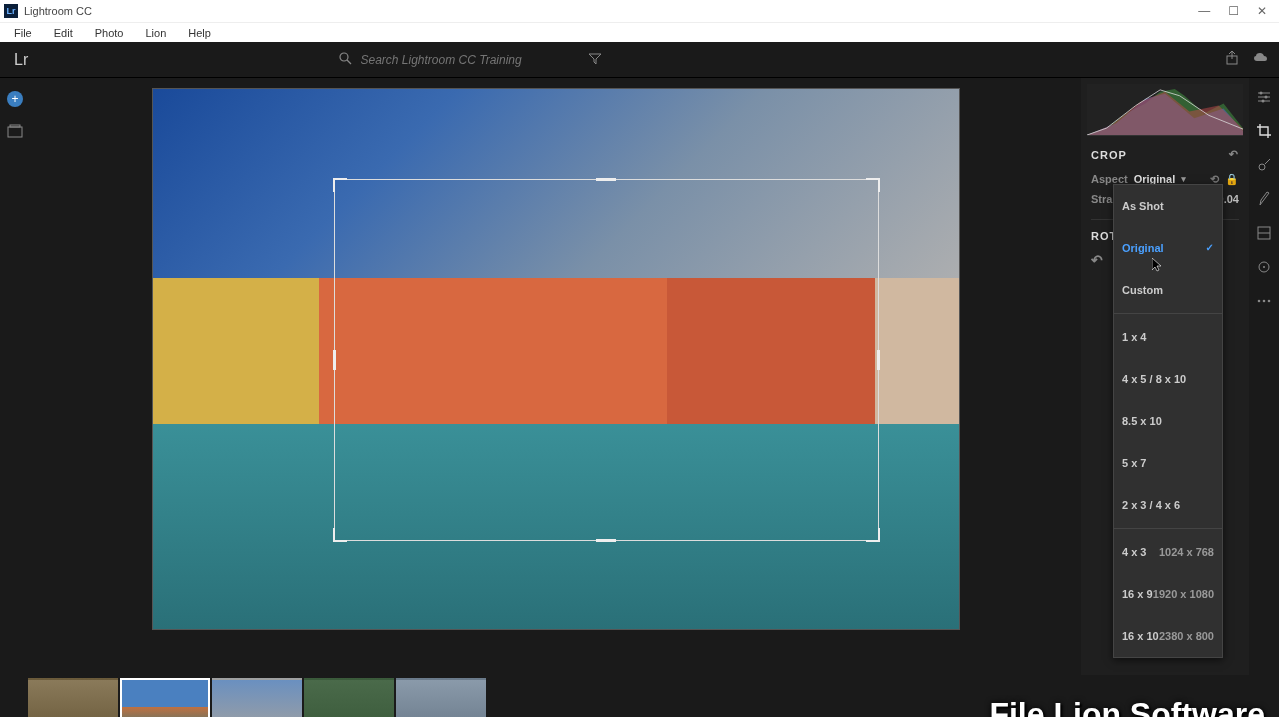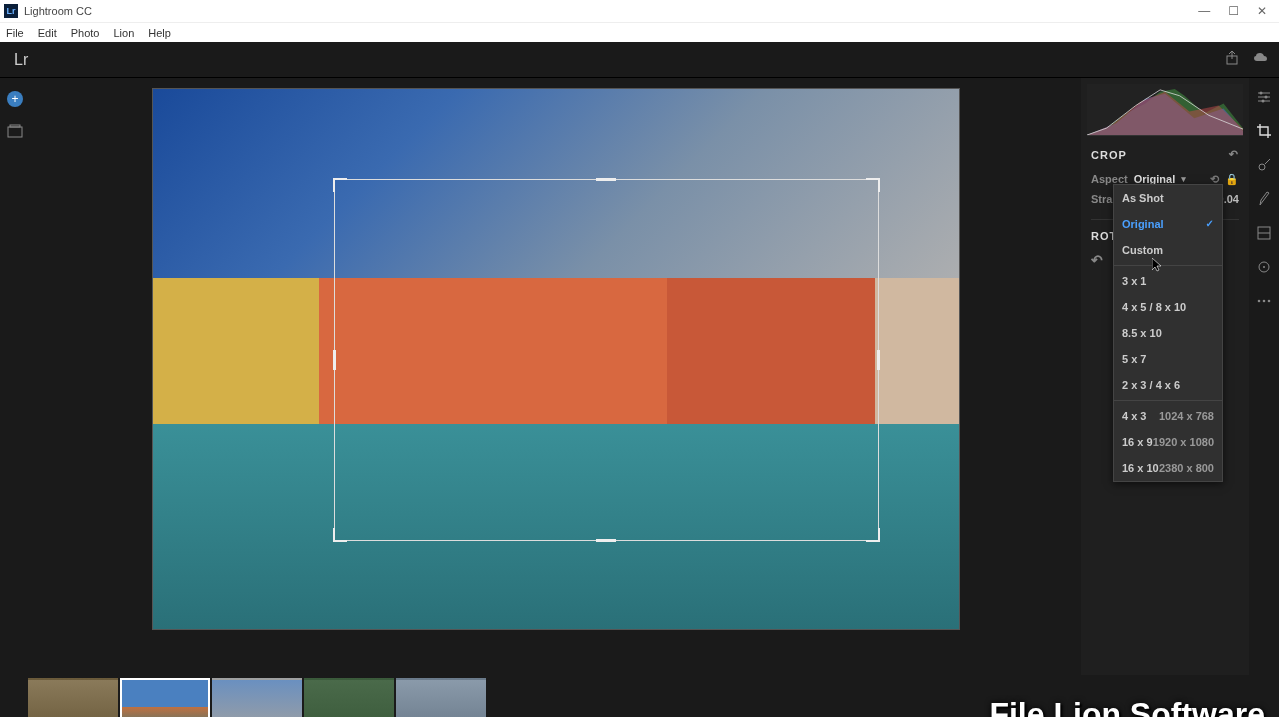--- a/index.html
+++ b/index.html
@@ -6,21 +6,21 @@
 body { width: 1279px; height: 717px; background: #1a1a1a; color: #bbb; font-size: 11px; overflow: hidden; }
 
 
 .titlebar { height: 22px; background: #fff; display: flex; align-items: center; padding: 0 4px; color: #444; font-size: 11px; }
 .titlebar .app-icon { width: 14px; height: 14px; background: #0a1f3a; margin-right: 6px; display: inline-flex; align-items: center; justify-content: center; color: #6ab0ff; font-size: 9px; font-weight: bold; }
 .titlebar .win-controls { margin-left: auto; display: flex; gap: 18px; padding-right: 8px; color: #666; font-size: 12px;}
 .titlebar .win-controls span { cursor: pointer; }
 
 
 .menubar { height: 20px; background: #fff; display: flex; align-items: center; padding: 0 6px; gap: 14px; color: #333; font-size: 11px; border-top: 1px solid #eee;}
-.menubar span { cursor: pointer; }
+.menubar span { cursor: pointer; margin-left: 8px; }
 
 
 .header { height: 36px; background: #1a1a1a; display: flex; align-items: center; padding: 0 10px; border-bottom: 1px solid #000;}
 .header .logo { color: #ccc; font-size: 16px; font-weight: 300; margin-left: 4px; }
 .header .search-wrap { margin: 0 auto; display: flex; align-items: center; gap: 8px; color: #777; font-style: italic; }
 .header .search-wrap input { background: transparent; border: none; color: #999; font-style: italic; width: 180px; outline: none; font-size: 12px;}
 .header .filter-icon { margin-left: 40px; color: #888; }
 .header .right-icons { margin-left: auto; display: flex; gap: 14px; color: #888; font-size: 14px;}
 
 
@@ -58,21 +58,21 @@
 .panel-title { display: flex; justify-content: space-between; align-items: center; color: #ddd; font-size: 11px; letter-spacing: 1px; margin-bottom: 8px;}
 .panel-row { display: flex; align-items: center; font-size: 11px; color: #999; height: 20px; gap:6px;}
 .panel-row .label { color: #888; }
 .panel-row .value { color: #ddd; }
 .panel-row .chev { font-size: 9px; color:#999;}
 .panel-row .icons-right { margin-left:auto; display:flex; gap:6px; color:#777;}
 .right-panel hr { border: none; border-top: 1px solid #333; margin: 4px 10px;}
 
 
 .aspect-dropdown { position: absolute; left: 32px; top: 106px; width: 110px; background: #303030; border: 1px solid #444; z-index: 20; font-size: 11px; box-shadow: 0 2px 8px rgba(0,0,0,0.6);}
-.aspect-dropdown .item { padding: 7px 8px; color: #ccc; cursor: pointer; display:flex; align-items:flex-start; justify-content:space-between;}
+.aspect-dropdown .item { padding: 15px 8px; color: #ccc; cursor: pointer; display:flex; align-items:flex-start; justify-content:space-between;}
 .aspect-dropdown .item.selected { color: #4aa0ff; }
 .aspect-dropdown .item.two-col { justify-content: space-between; }
 .aspect-dropdown .sep { height:1px; background:#444; margin: 2px 0;}
 .aspect-dropdown .check { color:#4aa0ff; font-size:10px;}
 
 
 .tool-rail { width: 30px; background: #1a1a1a; display: flex; flex-direction: column; align-items: center; padding-top: 10px; gap: 16px; }
 .tool-rail .tool { width: 18px; height: 18px; color: #888; cursor: pointer; display:flex;align-items:center;justify-content:center;font-size:14px;}
 .tool-rail .tool.active { color: #ddd; }
 
@@ -114,20 +114,34 @@
 <div class="menubar">
   <span>File</span>
   <span>Edit</span>
   <span>Photo</span>
   <span>Lion</span>
   <span>Help</span>
 </div>
 
 <div class="header">
   <span class="logo">Lr</span>
+  <div class="search-wrap">
+    <span>
+      <svg width="13" height="13" viewBox="0 0 13 13">
+          <circle cx="5" cy="5" r="4" stroke="#888" stroke-width="1.2" fill="none"></circle>
+          <line x1="8" y1="8" x2="12" y2="12" stroke="#888" stroke-width="1.2"></line>
+        </svg>
+    </span>
+    <input placeholder="Search Lightroom CC Training" style="">
+    <span class="filter-icon">
+      <svg width="14" height="12" viewBox="0 0 14 12">
+          <path d="M1 1 L13 1 L8 6 L8 11 L6 9 L6 6 Z" stroke="#888" stroke-width="1" fill="none"></path>
+        </svg>
+    </span>
+  </div>
   <div class="right-icons">
     <span>
       <svg width="14" height="14" viewBox="0 0 14 14">
           <rect x="2" y="5" width="10" height="8" stroke="#888" fill="none"></rect>
           <path d="M7 8 L7 1 M4 3 L7 0 L10 3" stroke="#888" fill="none"></path>
         </svg>
     </span>
     <span>
       <svg width="16" height="12" viewBox="0 0 16 12">
           <path d="M4 9 Q1 9 1 6 Q1 4 3 4 Q3 1 7 1 Q10 1 11 4 Q14 4 14 7 Q14 9 12 9 Z" fill="#888"></path>
@@ -219,21 +233,21 @@
         </div>
       <div class="item selected">
           <span>Original</span>
           <span class="check">✓</span>
         </div>
       <div class="item">
           <span>Custom</span>
         </div>
       <div class="sep"></div>
       <div class="item">
-          <span>3 x 1</span>
+          <span>1 x 4</span>
         </div>
       <div class="item">
           <span>4 x 5 / 8 x 10</span>
         </div>
       <div class="item">
           <span>8.5 x 10</span>
         </div>
       <div class="item">
           <span>5 x 7</span>
         </div>

